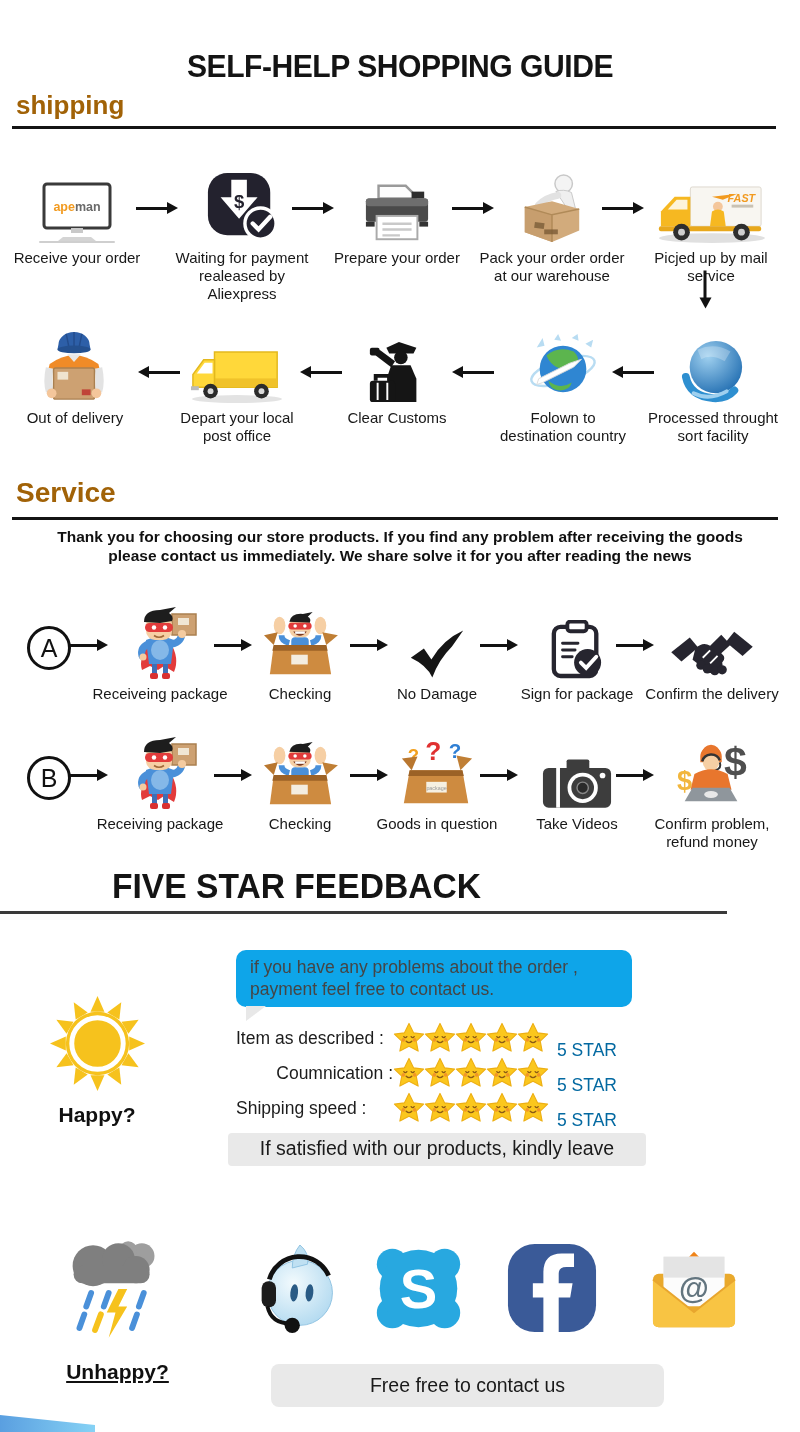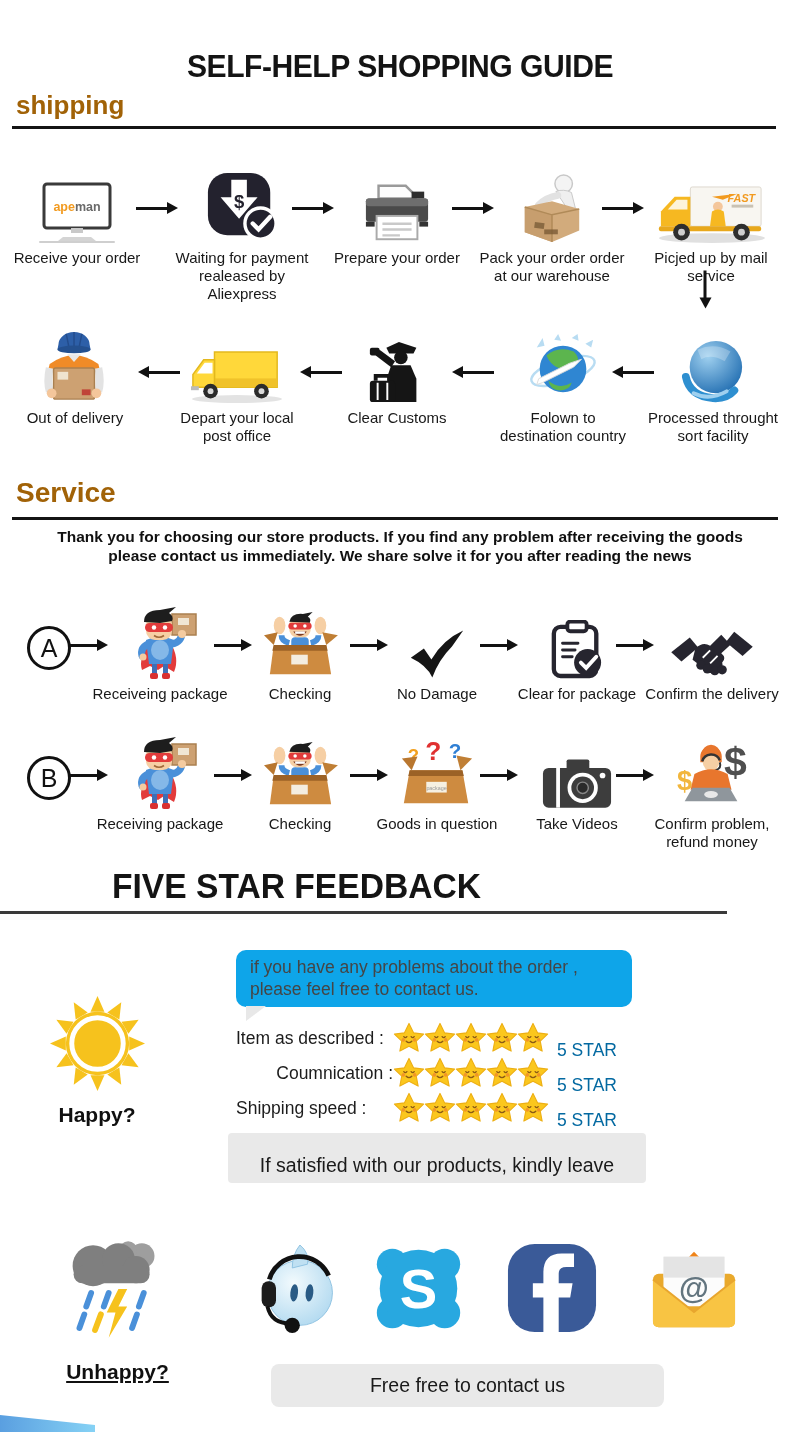--- a/index.html
+++ b/index.html
@@ -33,21 +33,21 @@
   .bubble{position:absolute;left:236px;top:950px;width:368px;background:#0ea5e9;border-radius:10px;
     padding:7px 14px;font-size:17.5px;line-height:21.5px;color:#454545;}
   .bubble::after{content:"";position:absolute;left:10px;bottom:-14px;width:0;height:0;
     border-top:15px solid #e8e8e8;border-right:20px solid transparent;}
   .rate-row{position:absolute;left:236px;width:430px;height:34px;display:flex;align-items:center;}
   .rate-label{width:157px;font-size:17.5px;color:#1c1c1c;}
   .stars{display:flex;align-items:center;}
   .stars svg{margin-right:-1px;}
   .rate-value{margin-left:9px;font-size:17.5px;color:#0369a1;margin-top:24px;}
   .gray-box{position:absolute;background:#e9e9e9;color:#1a1a1a;text-align:center;}
-  .satisfied{left:228px;top:1133px;width:418px;padding:20px 0 5px;font-size:19.5px;line-height:25px;border-radius:4px;}
+  .satisfied{left:228px;top:1133px;width:418px;padding:3px 0 5px;font-size:19.5px;line-height:25px;border-radius:4px;}
   .contact{left:271px;top:1364px;width:393px;height:43px;border-radius:8px;display:flex;align-items:center;justify-content:center;font-size:19.5px;}
   .mood-label{position:absolute;text-align:center;font-weight:700;font-size:21px;color:#101010;}
   .fsf-head{position:absolute;left:112px;top:866px;margin:0;font-size:35px;font-weight:700;transform:scaleX(.96);transform-origin:left;}
 </style>
 </head>
 <body>
 
 <svg width="0" height="0" style="position:absolute">
 <defs>
   <radialGradient id="g-sort" cx="35%" cy="30%" r="80%">
@@ -534,21 +534,21 @@
         </div>
     </div>
     <div class="arr small" style="left:480px;top:639px;"></div>
     <div class="step fstep" style="left:502px;top:600px;">
       <div class="ic">
           <svg width="54" height="60">
             <use href="#i-clipboard"></use>
           </svg>
         </div>
       <div class="lbl">
-          <span>Clear for package</span>
+          <span>Sign for package</span>
           <span></span>
         </div>
     </div>
     <div class="arr small" style="left:616px;top:639px;"></div>
     <div class="step fstep" style="left:632px;top:600px;width:160px;">
       <div class="ic">
           <svg width="86" height="50">
             <use href="#i-handshake"></use>
           </svg>
         </div>
@@ -620,21 +620,21 @@
         </div>
     </div>
   </div>
 
   <div>
     <h2 class="fsf-head">FIVE STAR FEEDBACK</h2>
     <div class="rule gray" style="left:0;top:911px;width:727px;"></div>
 
     <div class="bubble">
       <span style="display:block">if you have any problems about the order ,</span>
-      <span style="display:block">please feel free to contact us.</span>
+      <span style="display:block">payment feel free to contact us.</span>
     </div>
 
     <div class="abs" style="left:50px;top:996px;">
       <svg width="95" height="95">
           <use href="#i-sun"></use>
         </svg>
     </div>
     <div class="mood-label" style="left:37px;top:1103px;width:120px;">Happy?</div>
 
     <div class="rate-row" style="top:1021px;">

